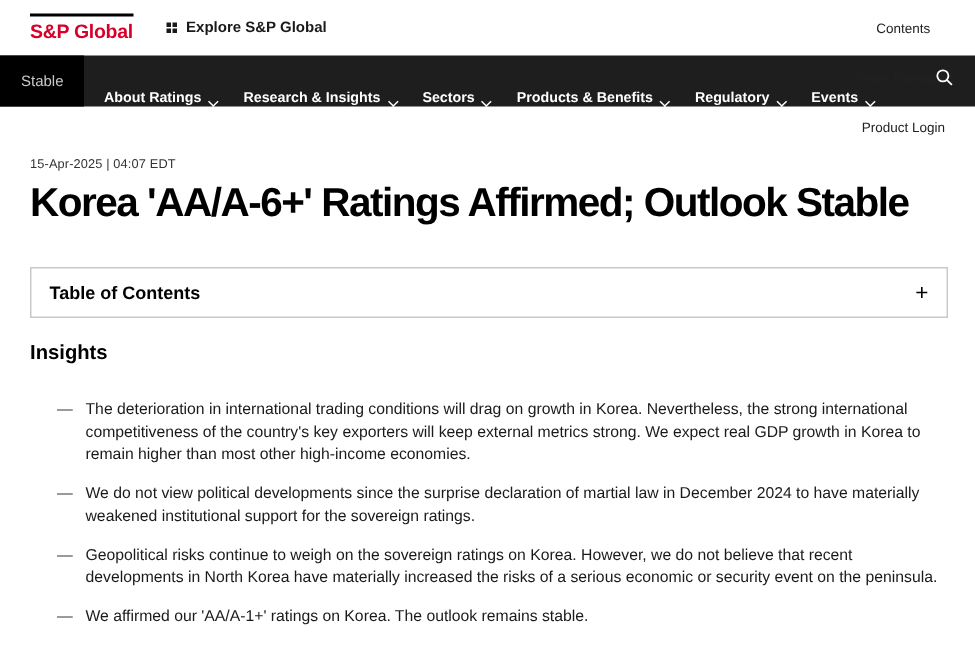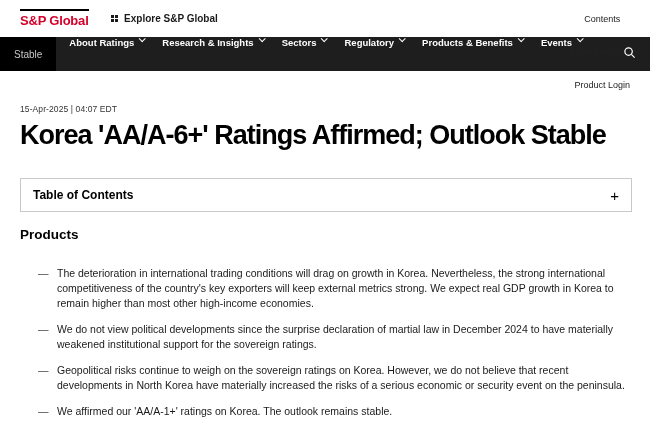--- a/index.html
+++ b/index.html
@@ -77,21 +77,21 @@
     color: #c8c8c8;
     display: flex;
     align-items: center;
     padding: 0 14px;
     font-size: 10px;
     cursor: pointer;
   }
   .nav-items { display: flex; align-items: stretch; margin-left: 4px; }
   .nav-item {
     display: flex;
-    align-items: flex-start;
+    align-items: flex-end;
     gap: 5px;
     padding: 0 9px;
     font-size: 9.5px;
     font-weight: bold;
     white-space: nowrap;
     cursor: pointer;
   }
   .chevron {
     width: 5px; height: 5px;
     border-right: 1.4px solid #fff;
@@ -226,25 +226,25 @@
     </span>
     <span class="nav-item">
       <span>Research &amp; Insights</span>
       <span class="chevron"></span>
     </span>
     <span class="nav-item">
       <span>Sectors</span>
       <span class="chevron"></span>
     </span>
     <span class="nav-item">
+      <span>Products &amp; Benefits</span>
+      <span class="chevron"></span>
+    </span>
+    <span class="nav-item">
       <span>Regulatory</span>
-      <span class="chevron"></span>
-    </span>
-    <span class="nav-item">
-      <span>Products &amp; Benefits</span>
       <span class="chevron"></span>
     </span>
     <span class="nav-item">
       <span>Events</span>
       <span class="chevron"></span>
     </span>
   </div>
 
   <span class="nav-search">
     <span>
@@ -259,21 +259,21 @@
 <div class="content">
   <div class="article-date">15-Apr-2025 | 04:07 EDT</div>
 
   <h1 class="article-title">Korea 'AA/A-6+' Ratings Affirmed; Outlook Stable</h1>
 
   <div class="toc-box">
     <span class="toc-label">Table of Contents</span>
     <span class="toc-plus">+</span>
   </div>
 
-  <h2 class="section-heading overview-heading">Products</h2>
+  <h2 class="section-heading overview-heading">Insights</h2>
 
   <ul class="bullet-list">
     <li>
       <span class="bullet-dash">—</span>
       <span>The deterioration in international trading conditions will drag on growth in Korea. Nevertheless, the strong international competitiveness of the country's key exporters will keep external metrics strong. We expect real GDP growth in Korea to remain higher than most other high-income economies.</span>
     </li>
     <li>
       <span class="bullet-dash">—</span>
       <span>We do not view political developments since the surprise declaration of martial law in December 2024 to have materially weakened institutional support for the sovereign ratings.</span>
     </li>

